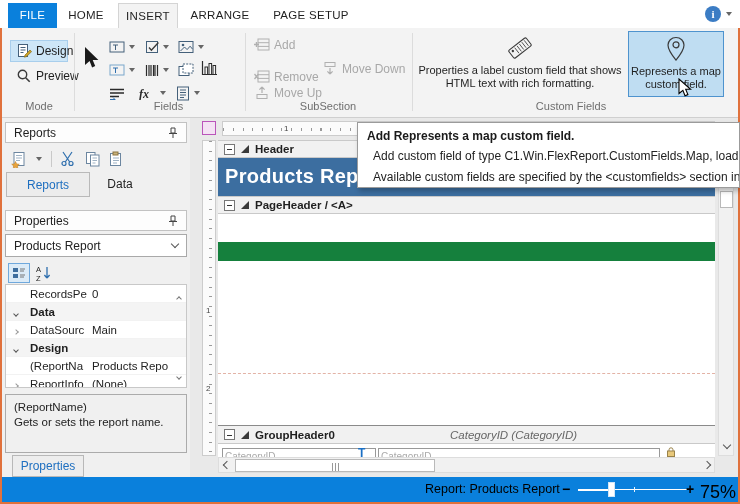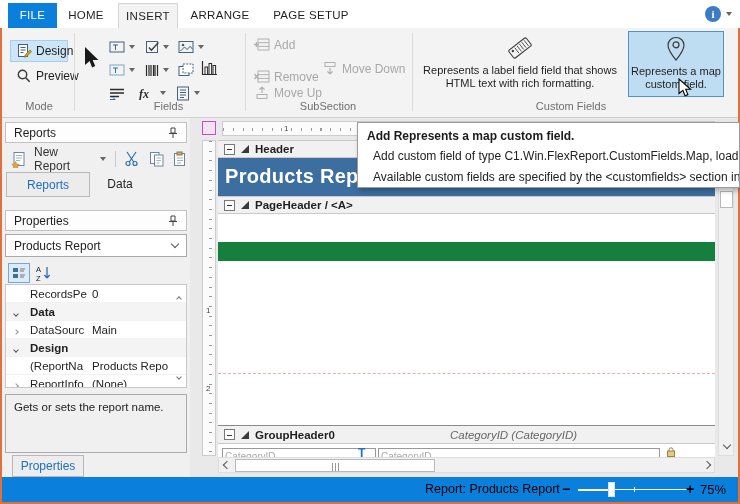--- a/index.html
+++ b/index.html
@@ -104,21 +104,21 @@
 
   
   .statusbar { left:2px; bottom:2px; width:736px; height:25px; background:#0A80DC; color:#000000; }
   .sb-text { position:absolute; left:423px; top:5px; font-size:12.5px; }
   .zoom-minus { position:absolute; left:560px; top:4px; font-size:14px; font-weight:bold; }
   .zoom-track { position:absolute; left:576px; top:12px; width:110px; height:1px; background:#fff; }
   .zoom-track::before { content:""; position:absolute; left:0; top:-0.5px; width:31px; height:2px; background:#fff; }
   .zoom-tick { position:absolute; left:632px; top:10px; width:1px; height:5px; background:#E8F2FB; }
   .zoom-thumb { position:absolute; left:606px; top:5px; width:7px; height:15px; background:#fff; border:1px solid #D0E6F8; }
   .zoom-plus { position:absolute; left:684px; top:4px; font-size:14px; font-weight:bold; }
-  .zoom-pct { position:absolute; left:698px; top:5px; font-size:13px; }
+  .zoom-pct { position:absolute; left:698px; top:5px; font-size:18px; }
 
   svg { display:block; }
 </style>
 </head>
 <body>
 
 <div class="abs tabbar">
   <div class="rtab file">FILE</div>
   <div class="rtab home">HOME</div>
   <div class="rtab arrange">ARRANGE</div>
@@ -290,21 +290,21 @@
   <div class="bigbtn" style="left:414px; width:208px;">
     <span style="margin-bottom:3px;">
       <svg width="30" height="26" viewBox="0 0 30 26">
           <g transform="rotate(-38 15 13)">
             <rect x="4" y="8" width="22" height="10" rx="1.5" fill="none" stroke="#3a3a3a" stroke-width="1.1"></rect>
             <circle cx="7.5" cy="11" r="1.2" fill="#3a3a3a"></circle>
             <path d="M11 9.5v7M14 9.5v7M17 9.5v7M20 9.5v7M23 9.5v7" stroke="#3a3a3a" stroke-width=".8"></path>
           </g>
         </svg>
     </span>
-    <div style="width:204px;">Represents a label field field that shows HTML text with rich formatting.</div>
+    <div style="width:204px;">Properties a label custom field that shows HTML text with rich formatting.</div>
   </div>
   <div class="bigbtn hot" style="left:626px; width:96px;">
     <span style="margin-bottom:3px;">
       <svg width="22" height="26" viewBox="0 0 22 26">
           <path d="M11 1.5c-4.6 0-8 3.4-8 7.6 0 5.4 8 15 8 15s8-9.6 8-15c0-4.2-3.4-7.6-8-7.6z" fill="none" stroke="#3a3a3a" stroke-width="1.2"></path>
           <circle cx="11" cy="8.8" r="3" fill="none" stroke="#3a3a3a" stroke-width="1.2"></circle>
         </svg>
     </span>
     <div style="width:90px;">Represents a map custom field.</div>
   </div>
@@ -325,21 +325,20 @@
 
   <div class="sb-toolbar" style="top:28px;">
     <span style="margin-left:6px;">
       <svg width="17" height="17" viewBox="0 0 17 17">
           <rect x="3" y="1.5" width="10" height="13" fill="#fff" stroke="#8A9BAroad" stroke-width="0"></rect>
           <rect x="3" y="1.5" width="10" height="13" fill="#fff" stroke="#6C86A0"></rect>
           <path d="M5 4.5h6M5 7h6M5 9.5h4" stroke="#9FB2C4"></path>
           <path d="M4.5 10.5l1.2 2.4 2.6.3-1.9 1.8.5 2.6-2.4-1.3-2.3 1.3.4-2.6L.7 13.2l2.6-.3z" fill="#E8A33D" stroke="#B97B1F" stroke-width=".5"></path>
         </svg>
     </span>
-    <span style="margin-left:6px; color:#333;">New Report</span>
     <span class="caret" style="margin-left:8px;"></span>
     <span style="margin-left:9px; width:1px; height:16px; background:#C9C9C9;"></span>
     <span style="margin-left:8px;">
       <svg width="16" height="16" viewBox="0 0 16 16">
           <circle cx="4" cy="12.5" r="2" fill="none" stroke="#2F6FAE" stroke-width="1.2"></circle>
           <circle cx="11" cy="12.5" r="2" fill="none" stroke="#2F6FAE" stroke-width="1.2"></circle>
           <path d="M5.3 11 12 1M9.7 11 3 1" stroke="#2F6FAE" stroke-width="1.2"></path>
         </svg>
     </span>
     <span style="margin-left:9px;">
@@ -420,20 +419,21 @@
     <div class="pgrow">
       <span class="pgchv"><span class="chv sm right" style="border-color:#999;"></span></span>
       <span class="pglabel">ReportInfo</span>
       <span class="pgvalue bold">(None)</span>
     </div>
     <span class="abs" style="right:5px; top:5px;"><span class="chv sm up" style="border-color:#777;"></span></span>
     <span class="abs" style="right:5px; bottom:5px;"><span class="chv sm" style="border-color:#777;"></span></span>
   </div>
 
   <div class="desc-box" style="top:276px;">
+    <div class="bold">(ReportName)</div>
     <div>Gets or sets the report name.</div>
   </div>
 
   <div class="props-tab" style="top:337px;">Properties</div>
 </div>
 
 <div class="abs designer">
   <div class="abs corner"></div>
 
   <div class="abs hruler">

